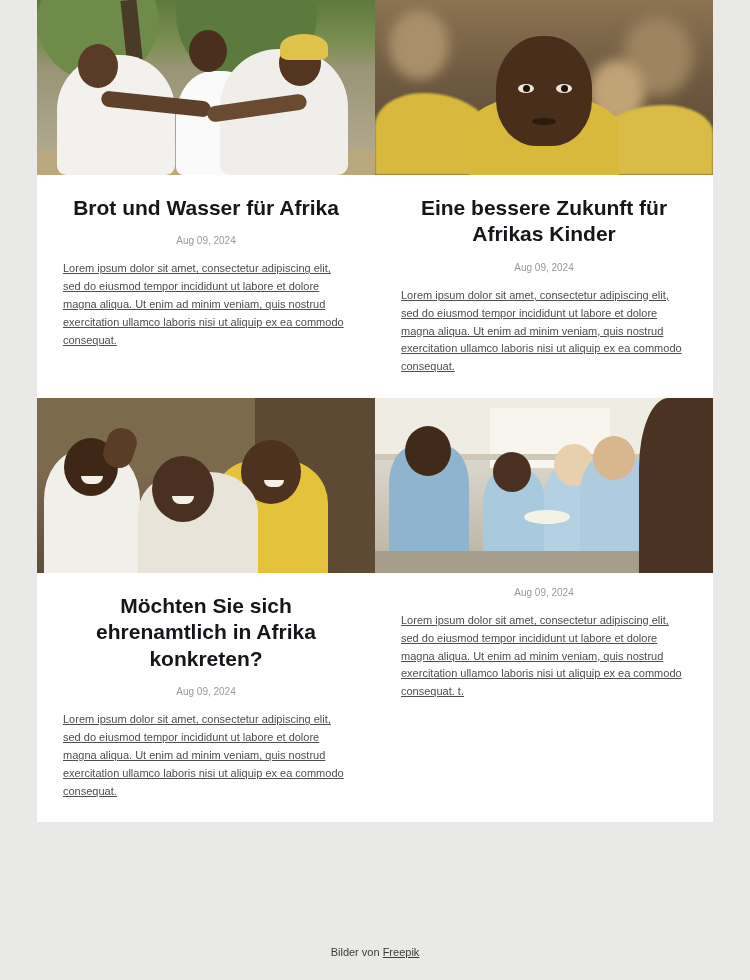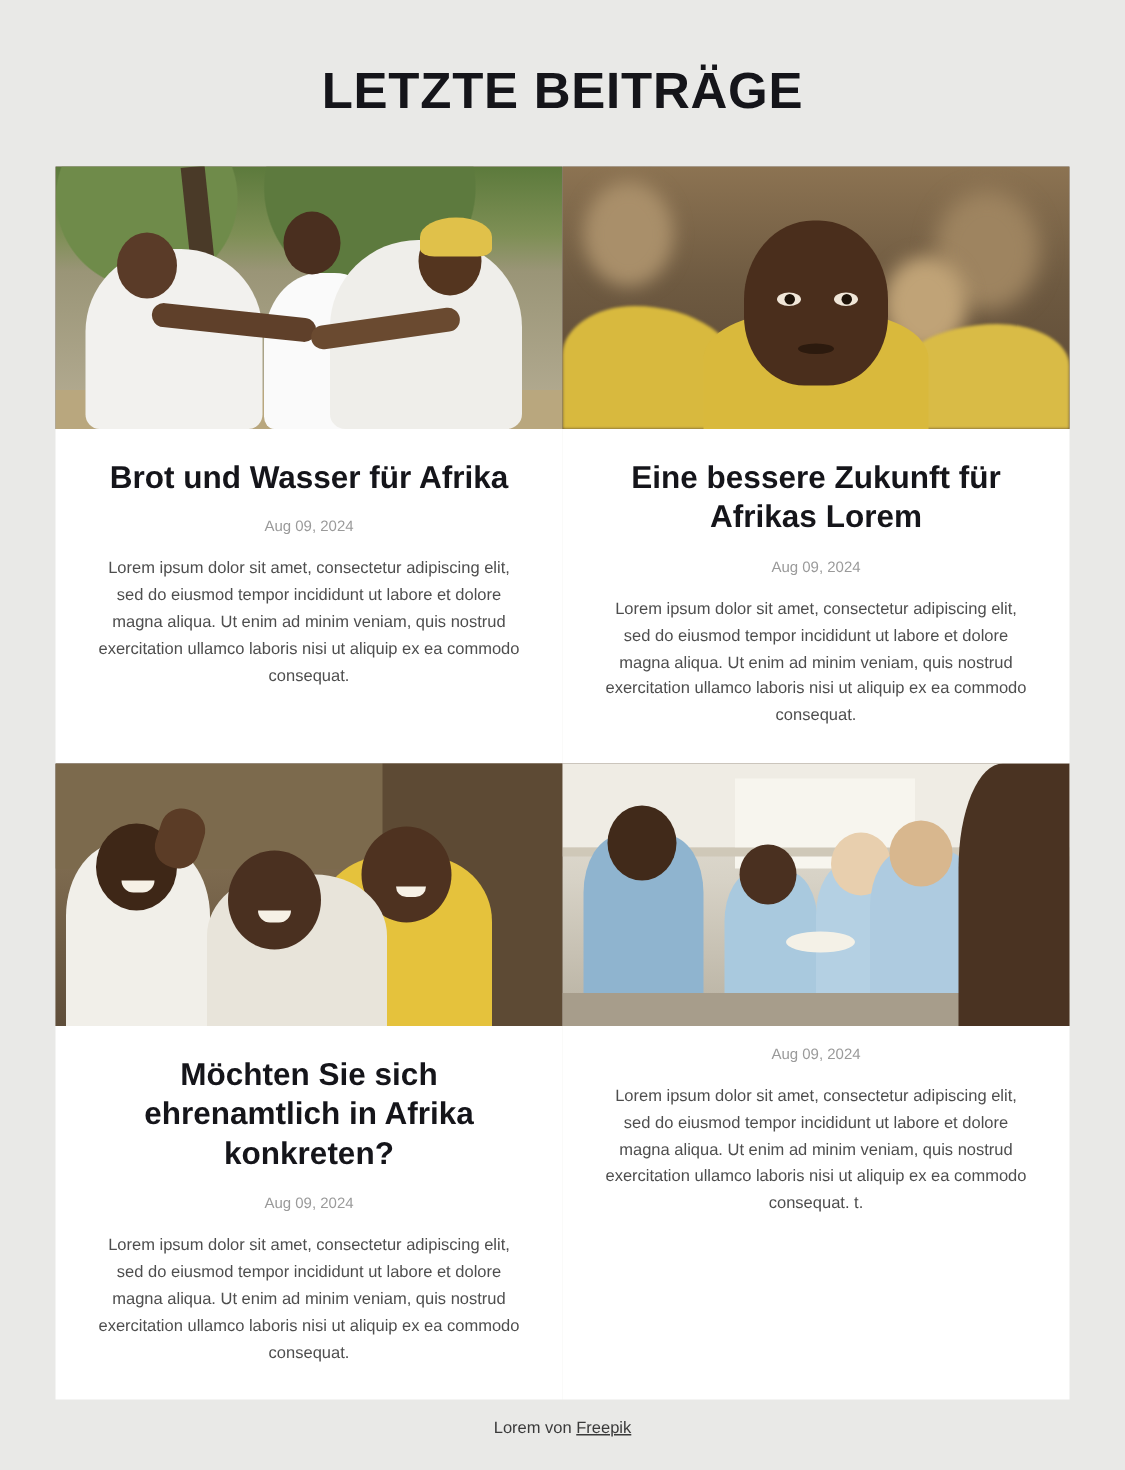--- a/index.html
+++ b/index.html
@@ -57,22 +57,22 @@
   .card-date {
     font-size: 10px;
     color: #9a9a9a;
     text-align: center;
     padding-top: 14px;
   }
   .card-text {
     font-size: 11px;
     line-height: 1.62;
     color: #4e4e4e;
-    text-align: center;
     padding: 14px 26px 0 26px;
+    text-decoration: underline;
   }
   .footer {
     margin-top: auto;
     text-align: center;
     padding-bottom: 22px;
     font-size: 11px;
     color: #3a3a3a;
   }
   .footer a { color: #3a3a3a; }
 
@@ -142,21 +142,20 @@
   .p4 .hv3 { position:absolute; right:23%; top:38px; width:42px; height:44px; background:#d8b78e; border-radius:50%; }
   .p4 .manR { position:absolute; right:0; top:0; width:74px; height:175px; background:#4a3322; border-radius:40% 0 0 0; }
   .p4 .plate { position:absolute; left:44%; top:112px; width:46px; height:14px; background:#f4f1e7; border-radius:50%; }
   .p4 .table { position:absolute; left:0; right:0; bottom:0; height:22px; background:#a79d8b; }
 </style>
 </head>
 <body>
 
 <div class="page">
 
-  <h1 class="page-title">LETZTE BEITRÄGE</h1>
 
   <div class="grid">
 
     <article class="card">
       <div class="card-photo">
         <div class="ph p1">
           <div class="tree"></div>
           <div class="ground"></div>
           <div class="figL"></div>
             <div class="figC"></div>
@@ -184,21 +183,21 @@
             <div class="yellowR"></div>
           <div class="body"></div>
           <div class="head"></div>
           <div class="eye1"></div>
             <div class="eye2"></div>
           <div class="pup1"></div>
             <div class="pup2"></div>
           <div class="mouth"></div>
         </div>
       </div>
-      <h2 class="card-title">Eine bessere Zukunft für Afrikas Lorem</h2>
+      <h2 class="card-title">Eine bessere Zukunft für Afrikas Kinder</h2>
       <div class="card-date">Aug 09, 2024</div>
       <p class="card-text">Lorem ipsum dolor sit amet, consectetur adipiscing elit, sed do eiusmod tempor incididunt ut labore et dolore magna aliqua. Ut enim ad minim veniam, quis nostrud exercitation ullamco laboris nisi ut aliquip ex ea commodo consequat.</p>
     </article>
 
     <article class="card">
       <div class="card-photo">
         <div class="ph p3">
           <div class="wall"></div>
           <div class="board"></div>
           <div class="kid1"></div>
@@ -237,16 +236,16 @@
           <div class="manR"></div>
         </div>
       </div>
       <div class="card-date">Aug 09, 2024</div>
       <p class="card-text">Lorem ipsum dolor sit amet, consectetur adipiscing elit, sed do eiusmod tempor incididunt ut labore et dolore magna aliqua. Ut enim ad minim veniam, quis nostrud exercitation ullamco laboris nisi ut aliquip ex ea commodo consequat. t.</p>
     </article>
 
   </div>
 
   <div class="footer">
-    <span>Lorem von </span><a href="#">Freepik</a>
+    <span>Bilder von </span><a href="#">Freepik</a>
   </div>
 
 </div>
 
 </body></html>

